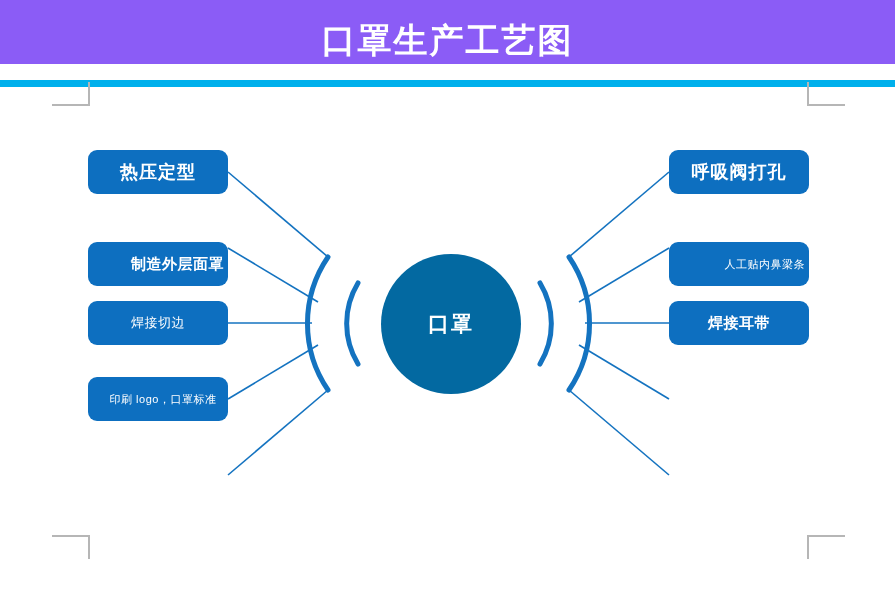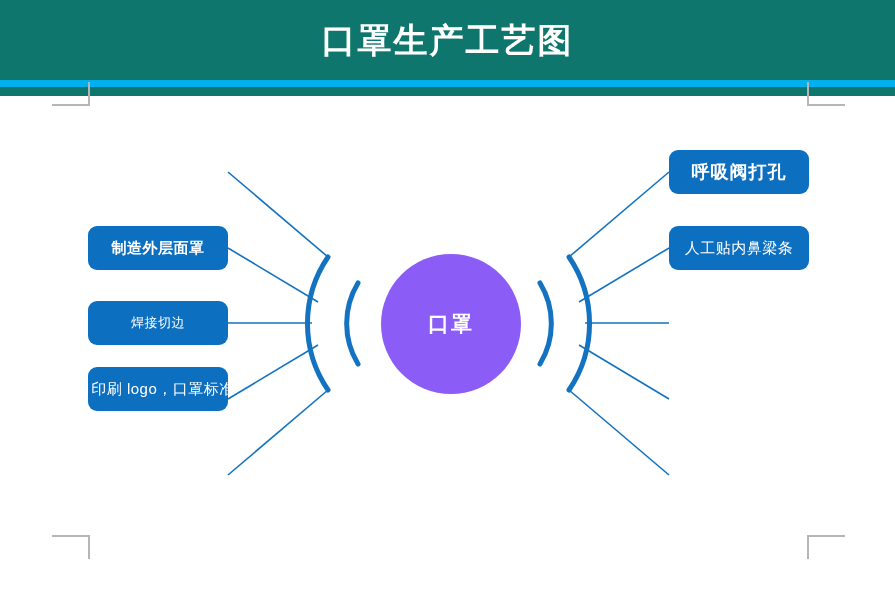--- a/index.html
+++ b/index.html
@@ -13,22 +13,22 @@
     font-family: "Liberation Sans", "DejaVu Sans", sans-serif;
     overflow: hidden;
     position: relative;
   }
 
   
   #header-bar {
     position: absolute;
     left: 0; top: 0;
     width: 895px;
-    height: 96px;
-    background: #0f766e;
+    height: 64px;
+    background: #8b5cf6;
   }
   #header-title {
     position: absolute;
     left: 0; top: 0;
     width: 895px;
     height: 80px;
     line-height: 80px;
     text-align: center;
     color: #ffffff;
     font-size: 34px;
@@ -84,37 +84,37 @@
     white-space: nowrap;
     box-sizing: border-box;
     padding: 0 4px;
   }
   .node.left  { left: 88px; }
   .node.right { left: 669px; }
 
   .sz-lg { font-size: 18px; font-weight: bold; letter-spacing: 1px; }
   .sz-md { font-size: 15px; font-weight: bold; letter-spacing: 0.5px; }
   .sz-sm { font-size: 13px; letter-spacing: 0.5px; }
-  .sz-xs { font-size: 15px; letter-spacing: 0.5px; }
+  .sz-xs { font-size: 11px; letter-spacing: 0.5px; }
 
   .row-0 { top: 63px; }
-  .row-1 { top: 139px; }
+  .row-1 { top: 155px; justify-content: flex-end; }
   .row-2 { top: 214px; }
-  .row-3 { top: 280px; padding-left: 14px; }
+  .row-3 { top: 290px; padding-left: 14px; }
   .row-4 { top: 366px; }
 
   
   #center-circle {
     position: absolute;
     left: 381px;
     top: 167px;
     width: 140px;
     height: 140px;
     border-radius: 50%;
-    background: #8b5cf6;
+    background: #0369a1;
     display: flex;
     align-items: center;
     justify-content: center;
   }
   #center-label {
     color: #ffffff;
     font-size: 21px;
     font-weight: bold;
     letter-spacing: 2px;
     white-space: nowrap;
@@ -154,34 +154,40 @@
     </g>
 
     <g stroke="#1473c0" stroke-width="5" fill="none" stroke-linecap="round">
       <path d="M 328 170 A 118 118 0 0 0 328 303"></path>
       <path d="M 358 196 A 78 78 0 0 0 358 277"></path>
       <path d="M 569 170 A 118 118 0 0 1 569 303"></path>
       <path d="M 540 196 A 78 78 0 0 1 540 277"></path>
     </g>
   </svg>
 
+  <div class="node left row-0 sz-lg">
+    <span>热压定型</span>
+  </div>
   <div class="node left row-1 sz-md">
     <span>制造外层面罩</span>
   </div>
   <div class="node left row-2 sz-sm">
     <span>焊接切边</span>
   </div>
   <div class="node left row-3 sz-xs">
     <span>印刷 logo，口罩标准</span>
   </div>
 
   <div class="node right row-0 sz-lg">
     <span>呼吸阀打孔</span>
   </div>
   <div class="node right row-1 sz-xs">
     <span>人工贴内鼻梁条</span>
   </div>
+  <div class="node right row-2 sz-md">
+    <span>焊接耳带</span>
+  </div>
 
   <div id="center-circle">
     <span id="center-label">口罩</span>
   </div>
 
 </div>
 
 </body></html>

